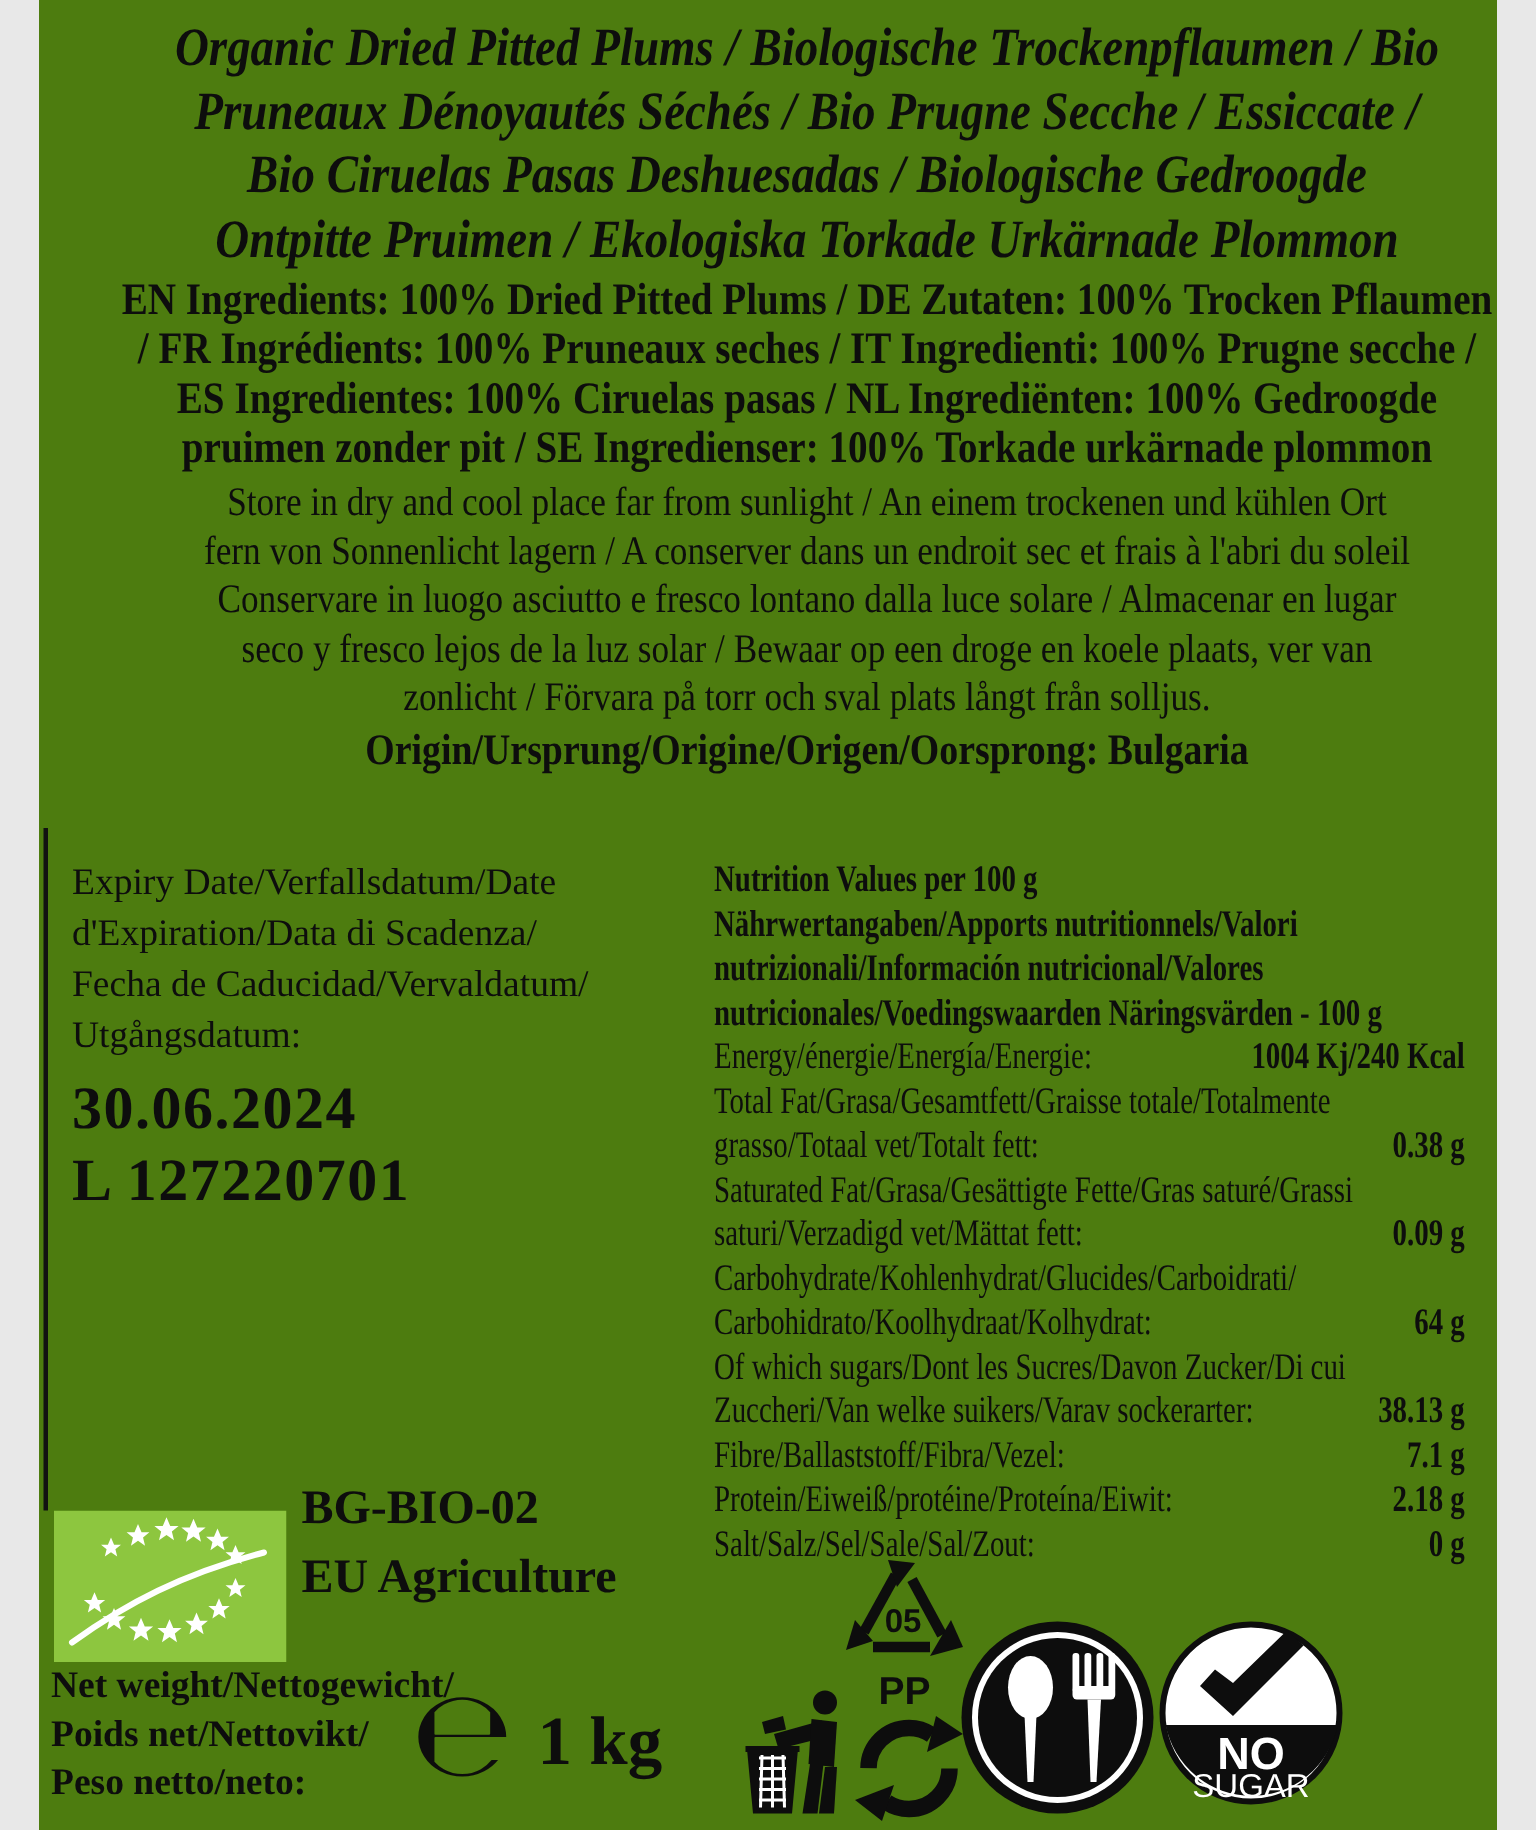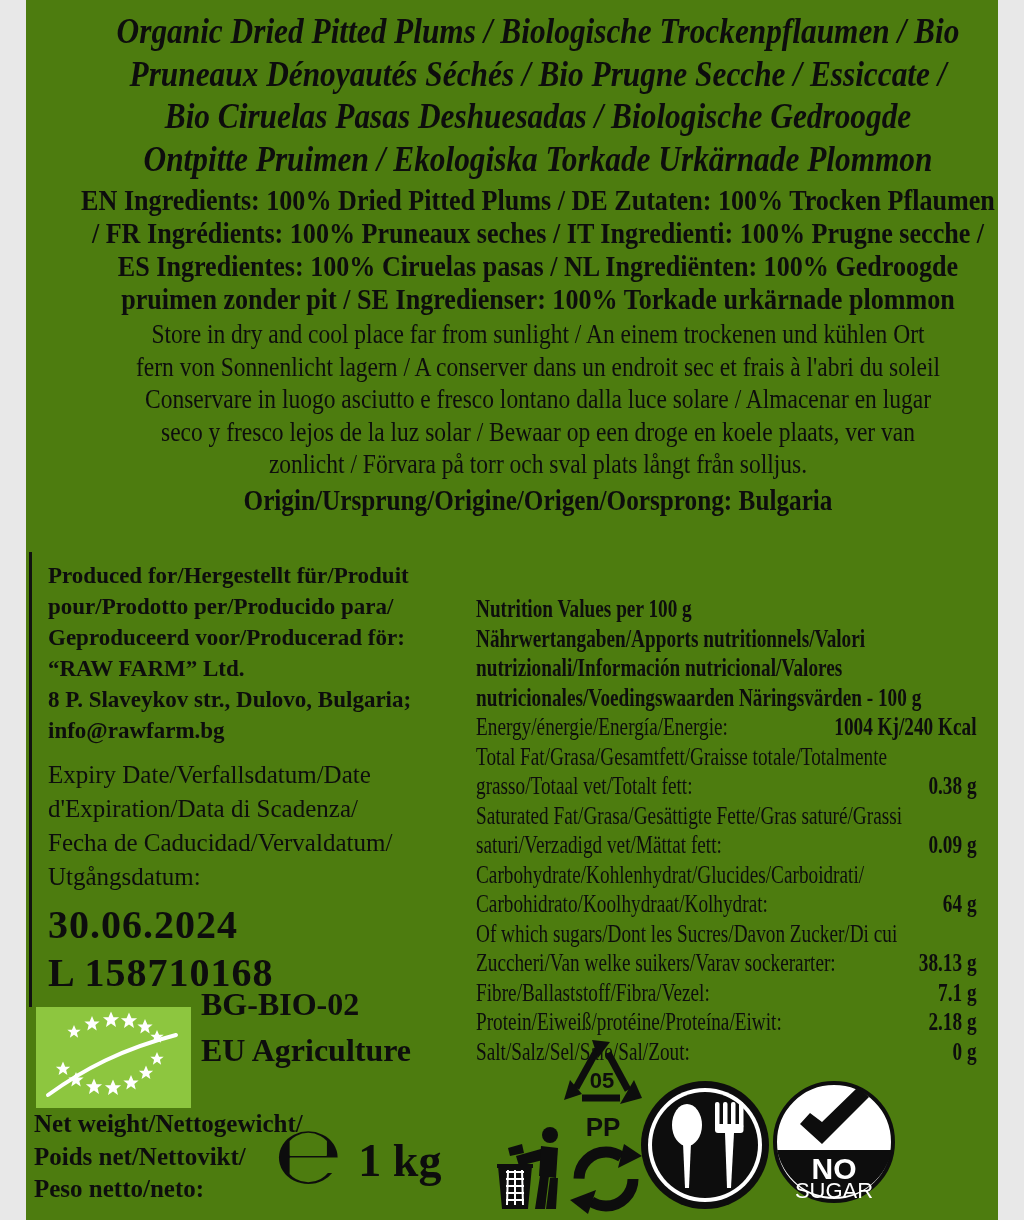--- a/index.html
+++ b/index.html
@@ -13,21 +13,21 @@
   .ingredients{font-size:30px;font-weight:bold;line-height:33px;margin-top:3px;}
   .storage{font-size:27px;line-height:32.5px;margin-top:3px;}
   .origin{font-size:29px;font-weight:bold;line-height:34px;margin-top:2px;}
   
   .vline{position:absolute;left:3px;top:552px;width:3px;height:455px;background:#111;}
   .left-col{position:absolute;left:22px;top:560px;width:420px;}
   .producer{font-size:23px;font-weight:bold;line-height:31px;white-space:pre-line;}
   .expiry-heading{font-size:25px;font-weight:normal;line-height:34px;white-space:pre-line;margin-top:12px;}
   .expiry-date{font-size:40px;font-weight:bold;line-height:46px;margin-top:8px;letter-spacing:1px;}
   .lot-number{font-size:40px;font-weight:bold;line-height:46px;margin-top:2px;letter-spacing:1px;}
-  .right-col{position:absolute;left:450px;top:594px;width:500px;}
+  .right-col{position:absolute;left:450px;top:572px;width:500px;}
   .cond77{width:650px;transform:scaleX(.77);transform-origin:0 0;}
   .nheader{font-size:25px;font-weight:bold;line-height:29.5px;white-space:pre-line;}
   .nrow{display:flex;justify-content:space-between;align-items:flex-end;}
   .nlabel{font-size:25px;line-height:29.5px;white-space:pre-line;}
   .nvalue{font-size:25px;line-height:29.5px;font-weight:bold;white-space:nowrap;padding-left:8px;}
   
   .eu-logo{position:absolute;left:10px;top:1007px;width:155px;height:101px;}
   .bio-block{position:absolute;left:175px;top:981px;font-weight:bold;font-size:32px;line-height:46px;}
   .net-weight{position:absolute;left:8px;top:1108px;font-weight:bold;font-size:25px;line-height:32.5px;white-space:pre-line;}
   .weight-value{position:absolute;left:248px;top:1118px;display:flex;align-items:flex-end;}
@@ -60,32 +60,26 @@
 fern von Sonnenlicht lagern / A conserver dans un endroit sec et frais à l'abri du soleil
 Conservare in luogo asciutto e fresco lontano dalla luce solare / Almacenar en lugar
 seco y fresco lejos de la luz solar / Bewaar op een droge en koele plaats, ver van
 zonlicht / Förvara på torr och sval plats långt från solljus.</div>
     <div class="cond87 origin">Origin/Ursprung/Origine/Origen/Oorsprong: Bulgaria</div>
   </div>
 
   <div class="vline"></div>
 
   <div class="left-col">
-    <div class="producer">Produced for/Hergestellt für/Produit
-pour/Prodotto per/Producido para/
-Geproduceerd voor/Producerad för:
-“RAW FARM” Ltd.
-8 P. Slaveykov str., Dulovo, Bulgaria;
-info@rawfarm.bg</div>
     <div class="expiry-heading">Expiry Date/Verfallsdatum/Date
 d'Expiration/Data di Scadenza/
 Fecha de Caducidad/Vervaldatum/
 Utgångsdatum:</div>
     <div class="expiry-date">30.06.2024</div>
-    <div class="lot-number">L 158710168</div>
+    <div class="lot-number">L 127220701</div>
   </div>
 
   <div class="right-col">
     <div class="cond77">
       <div class="nheader">Nutrition Values per 100 g
 Nährwertangaben/Apports nutritionnels/Valori
 nutrizionali/Información nutricional/Valores
 nutricionales/Voedingswaarden Näringsvärden - 100 g</div>
       <div class="nrow">
         <div class="nlabel">Energy/énergie/Energía/Energie:</div>

